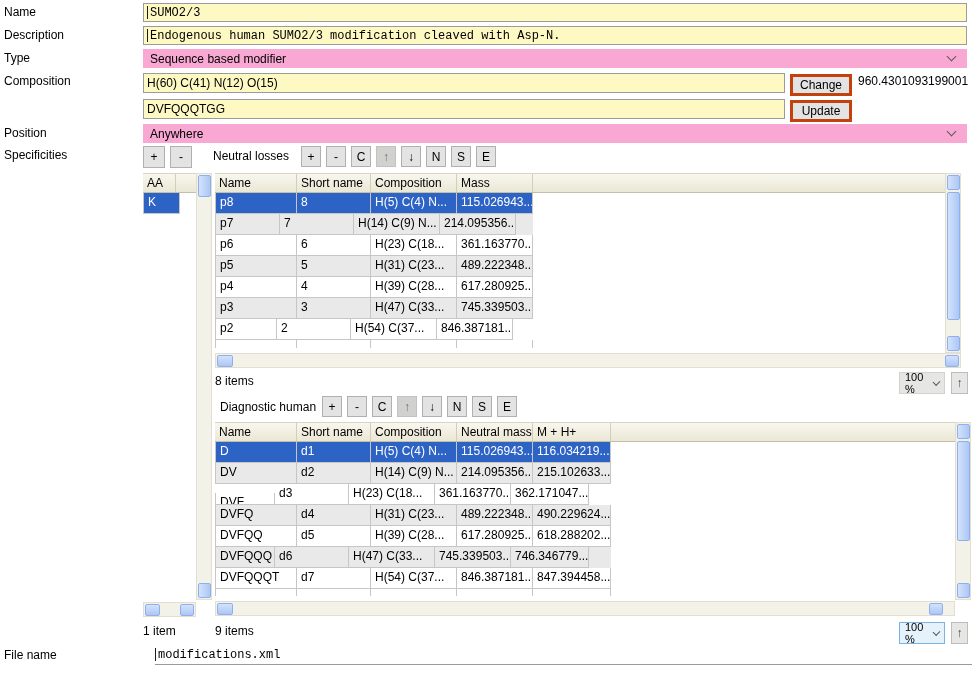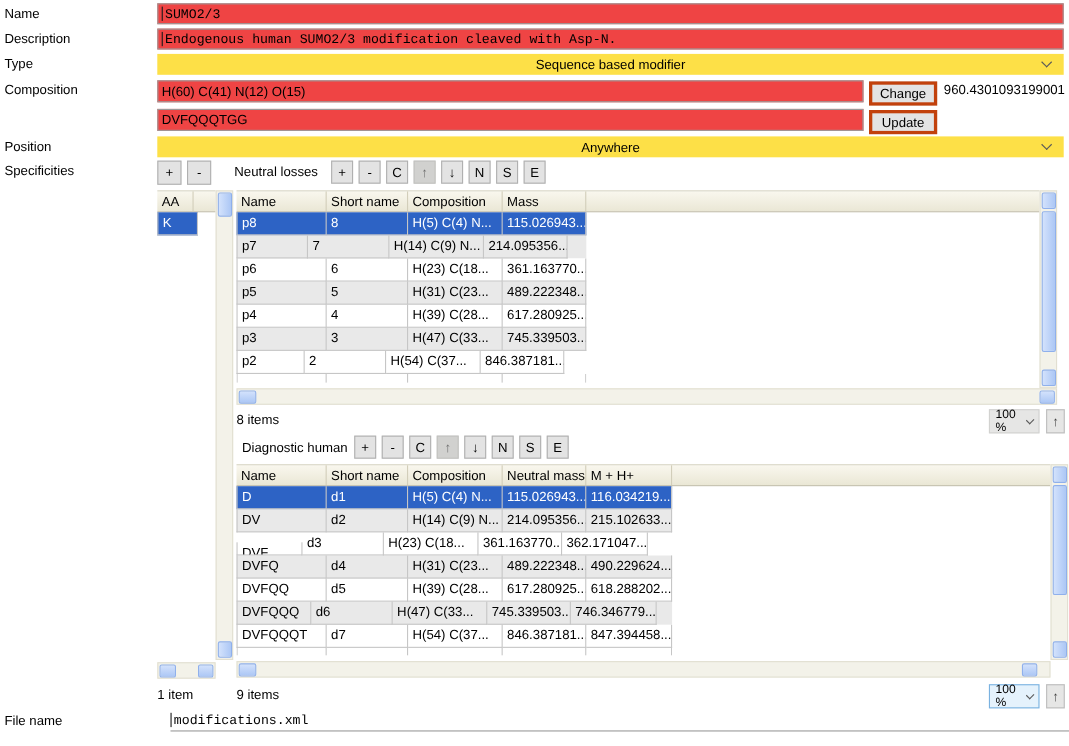--- a/index.html
+++ b/index.html
@@ -1,23 +1,23 @@
 <!DOCTYPE html>
 <html><head>
 <meta charset="utf-8">
 <style>
   html,body{margin:0;padding:0;background:#fff;}
   .root{position:relative;width:972px;height:678px;background:#fff;
         font-family:"Liberation Sans",sans-serif;font-size:12px;color:#000;overflow:hidden;}
   .lbl{position:absolute;left:4px;white-space:nowrap;}
-  .tinput{position:absolute;background:#ef4444;border:1px solid #9b9b9b;display:flex;align-items:center;
+  .tinput{position:absolute;background:#fef9c3;border:1px solid #9b9b9b;display:flex;align-items:center;
           padding:0 3px;font-family:"Liberation Mono",monospace;font-size:12px;white-space:pre;box-sizing:border-box;}
   .sans{font-family:"Liberation Sans",sans-serif;}
   .caret{width:1px;height:13px;background:#1a1a1a;margin-right:2px;flex:0 0 auto;}
-  .combo{position:absolute;background:#fde047;display:flex;align-items:center;padding:0 7px;box-sizing:border-box;justify-content:center;}
+  .combo{position:absolute;background:#f9a8d4;display:flex;align-items:center;padding:0 7px;box-sizing:border-box;}
   .chev{width:6px;height:6px;border-right:1.4px solid #5a5a5a;border-bottom:1.4px solid #5a5a5a;
         transform:rotate(45deg);margin-top:-3px;}
   .combo .chev{position:absolute;right:12px;top:7px;}
   .btn{position:absolute;background:#e3e3e3;border:3px solid #c2410c;display:flex;align-items:center;
        justify-content:center;box-sizing:border-box;}
   .toolbar{position:absolute;display:flex;gap:5px;}
   .tbtn{width:20px;height:21px;background:#e3e3e3;border:1px solid #b0b0b0;display:flex;align-items:center;
         justify-content:center;font-size:12px;box-sizing:border-box;}
   .bigbtns .tbtn{width:22px;height:22px;}
   .tbtn.pressed{background:#d1d1cf;border-color:#c2c2bf;color:#6e6e6e;}
@@ -251,21 +251,21 @@
         <div class="tcell" style="width: 78px;">490.229624...</div>
       </div>
       <div class="trow">
         <div class="tcell" style="width: 82px;">DVFQQ</div>
         <div class="tcell" style="width: 74px;">d5</div>
         <div class="tcell" style="width: 86px;">H(39) C(28...</div>
         <div class="tcell" style="width: 76px;">617.280925...</div>
         <div class="tcell" style="width: 78px;">618.288202...</div>
       </div>
       <div class="trow alt">
-        <div class="tcell" style="width: 68px;">DVFQQQ</div>
+        <div class="tcell" style="width: 60px;">DVFQQQ</div>
         <div class="tcell" style="width: 74px;">d6</div>
         <div class="tcell" style="width: 86px;">H(47) C(33...</div>
         <div class="tcell" style="width: 76px;">745.339503...</div>
         <div class="tcell" style="width: 78px;">746.346779...</div>
       </div>
       <div class="trow">
         <div class="tcell" style="width: 82px;">DVFQQQT</div>
         <div class="tcell" style="width: 74px;">d7</div>
         <div class="tcell" style="width: 86px;">H(54) C(37...</div>
         <div class="tcell" style="width: 76px;">846.387181...</div>

